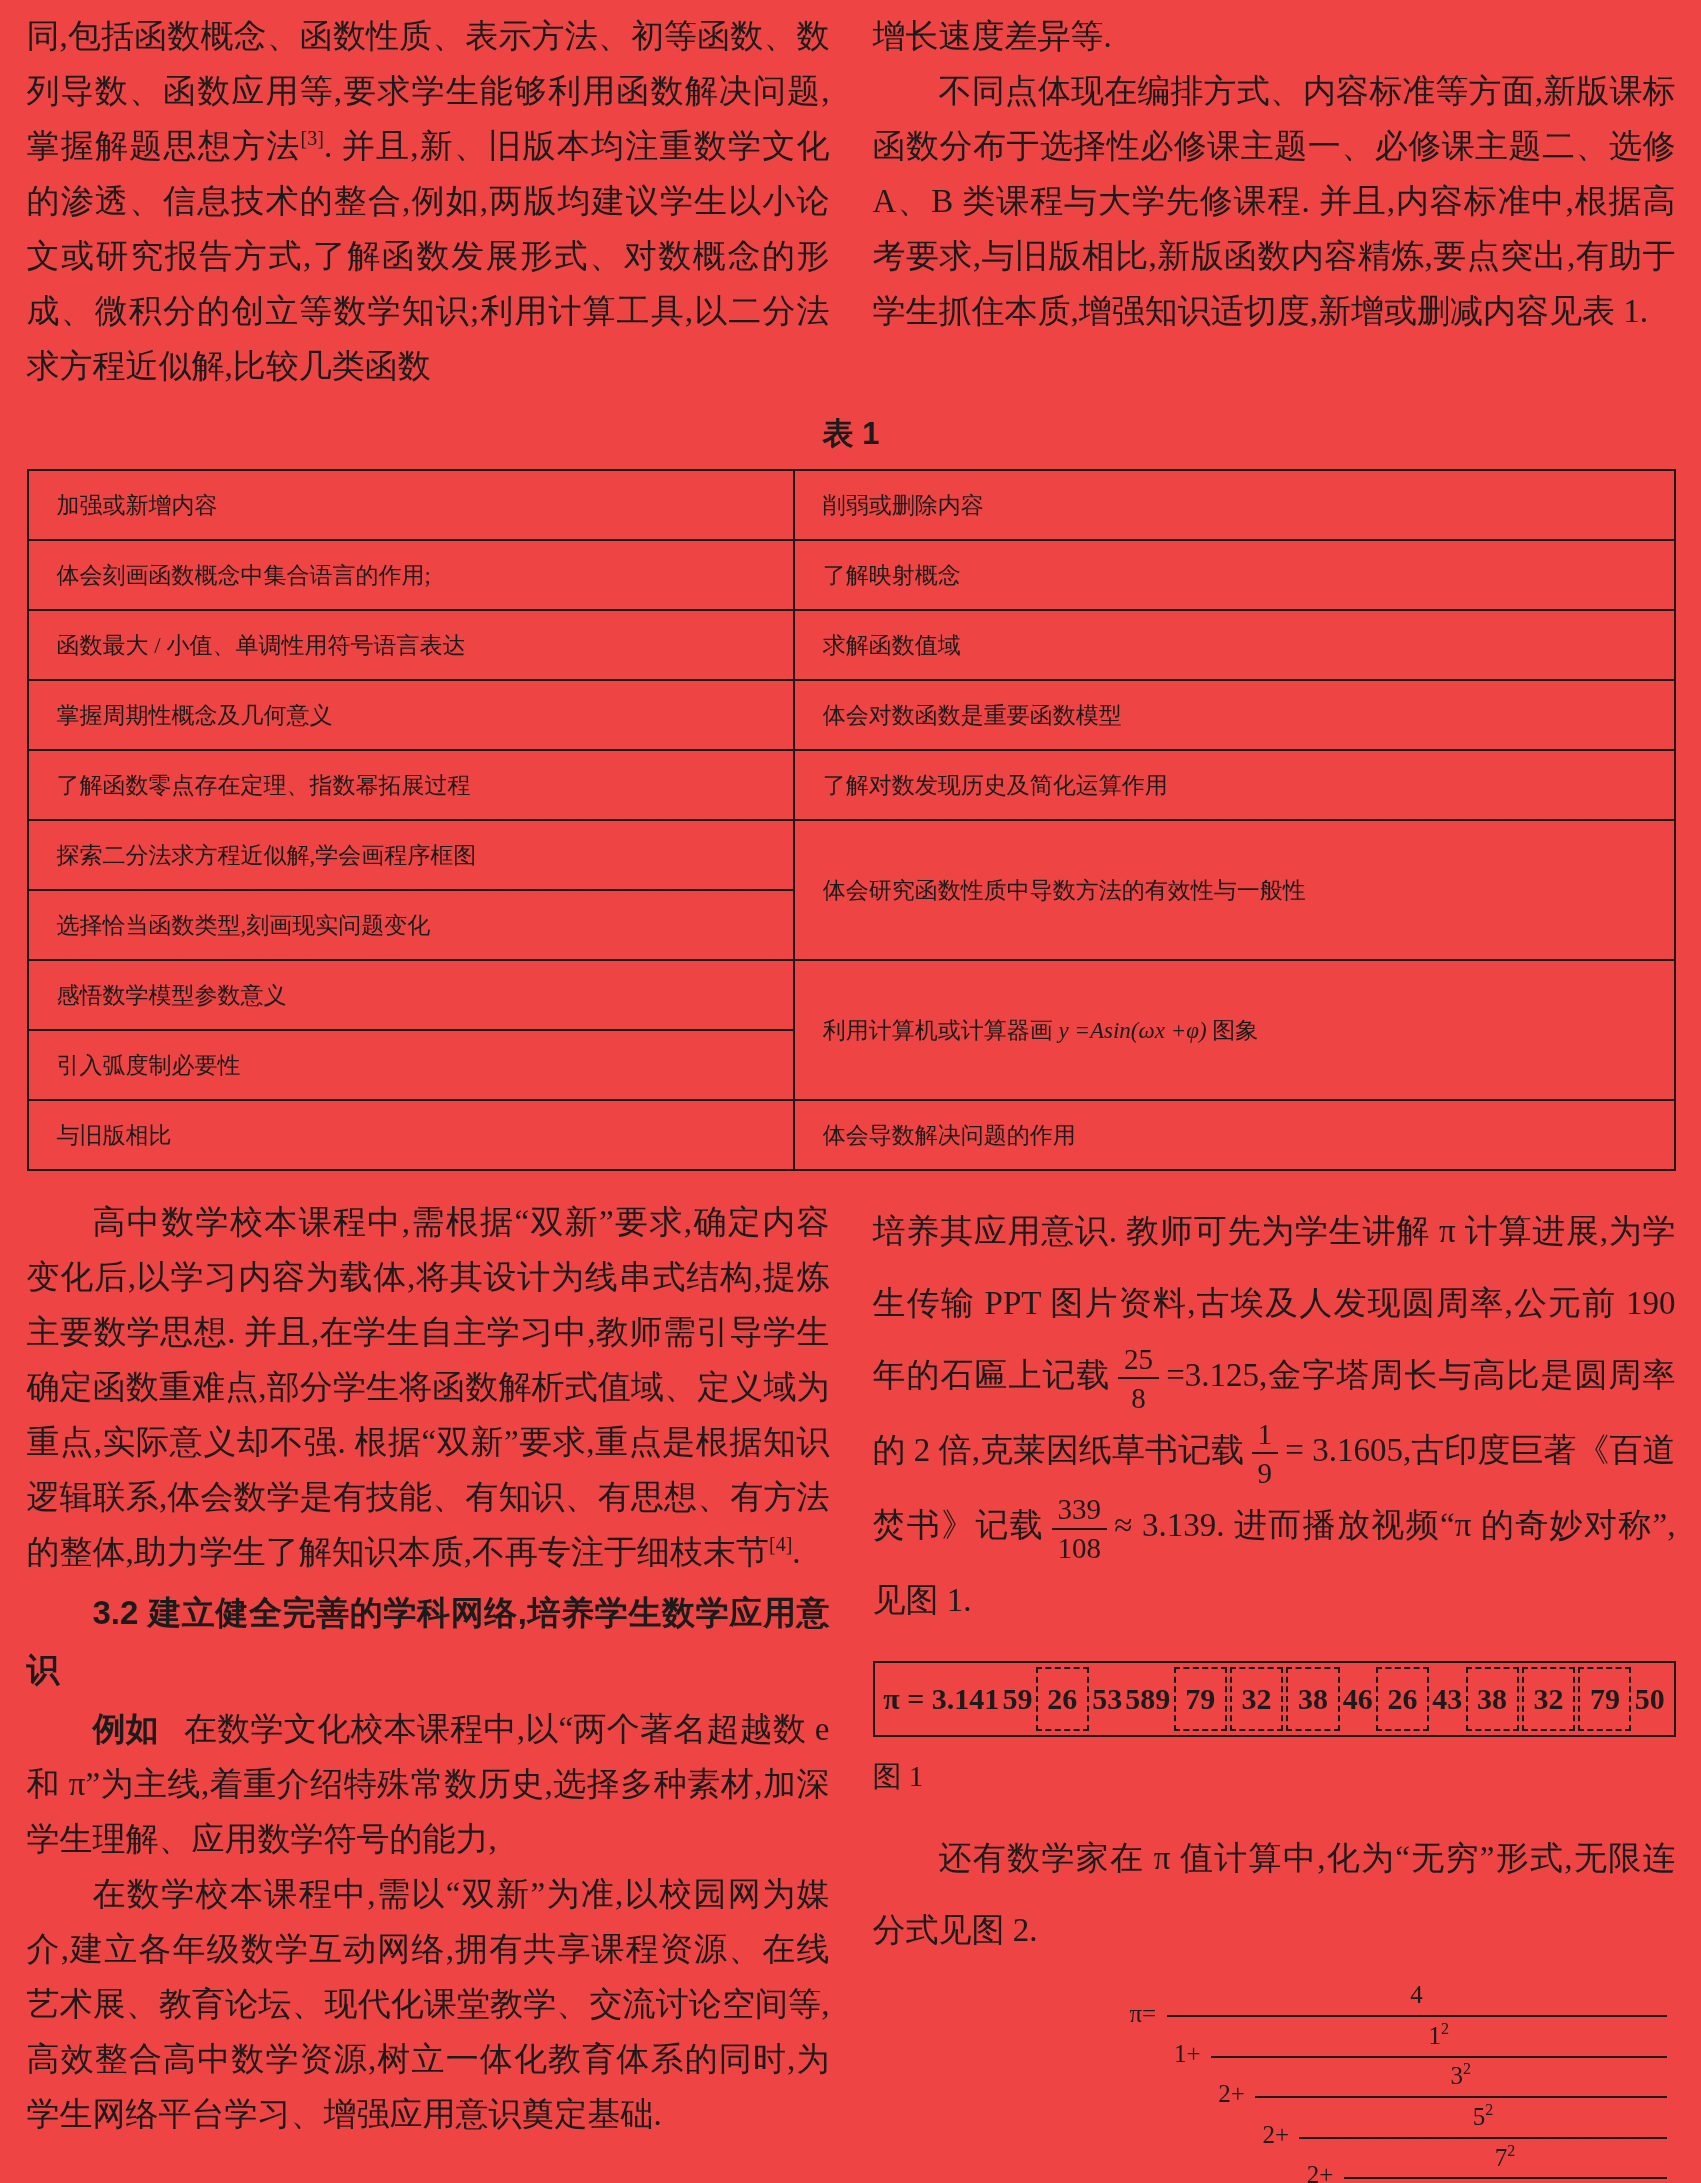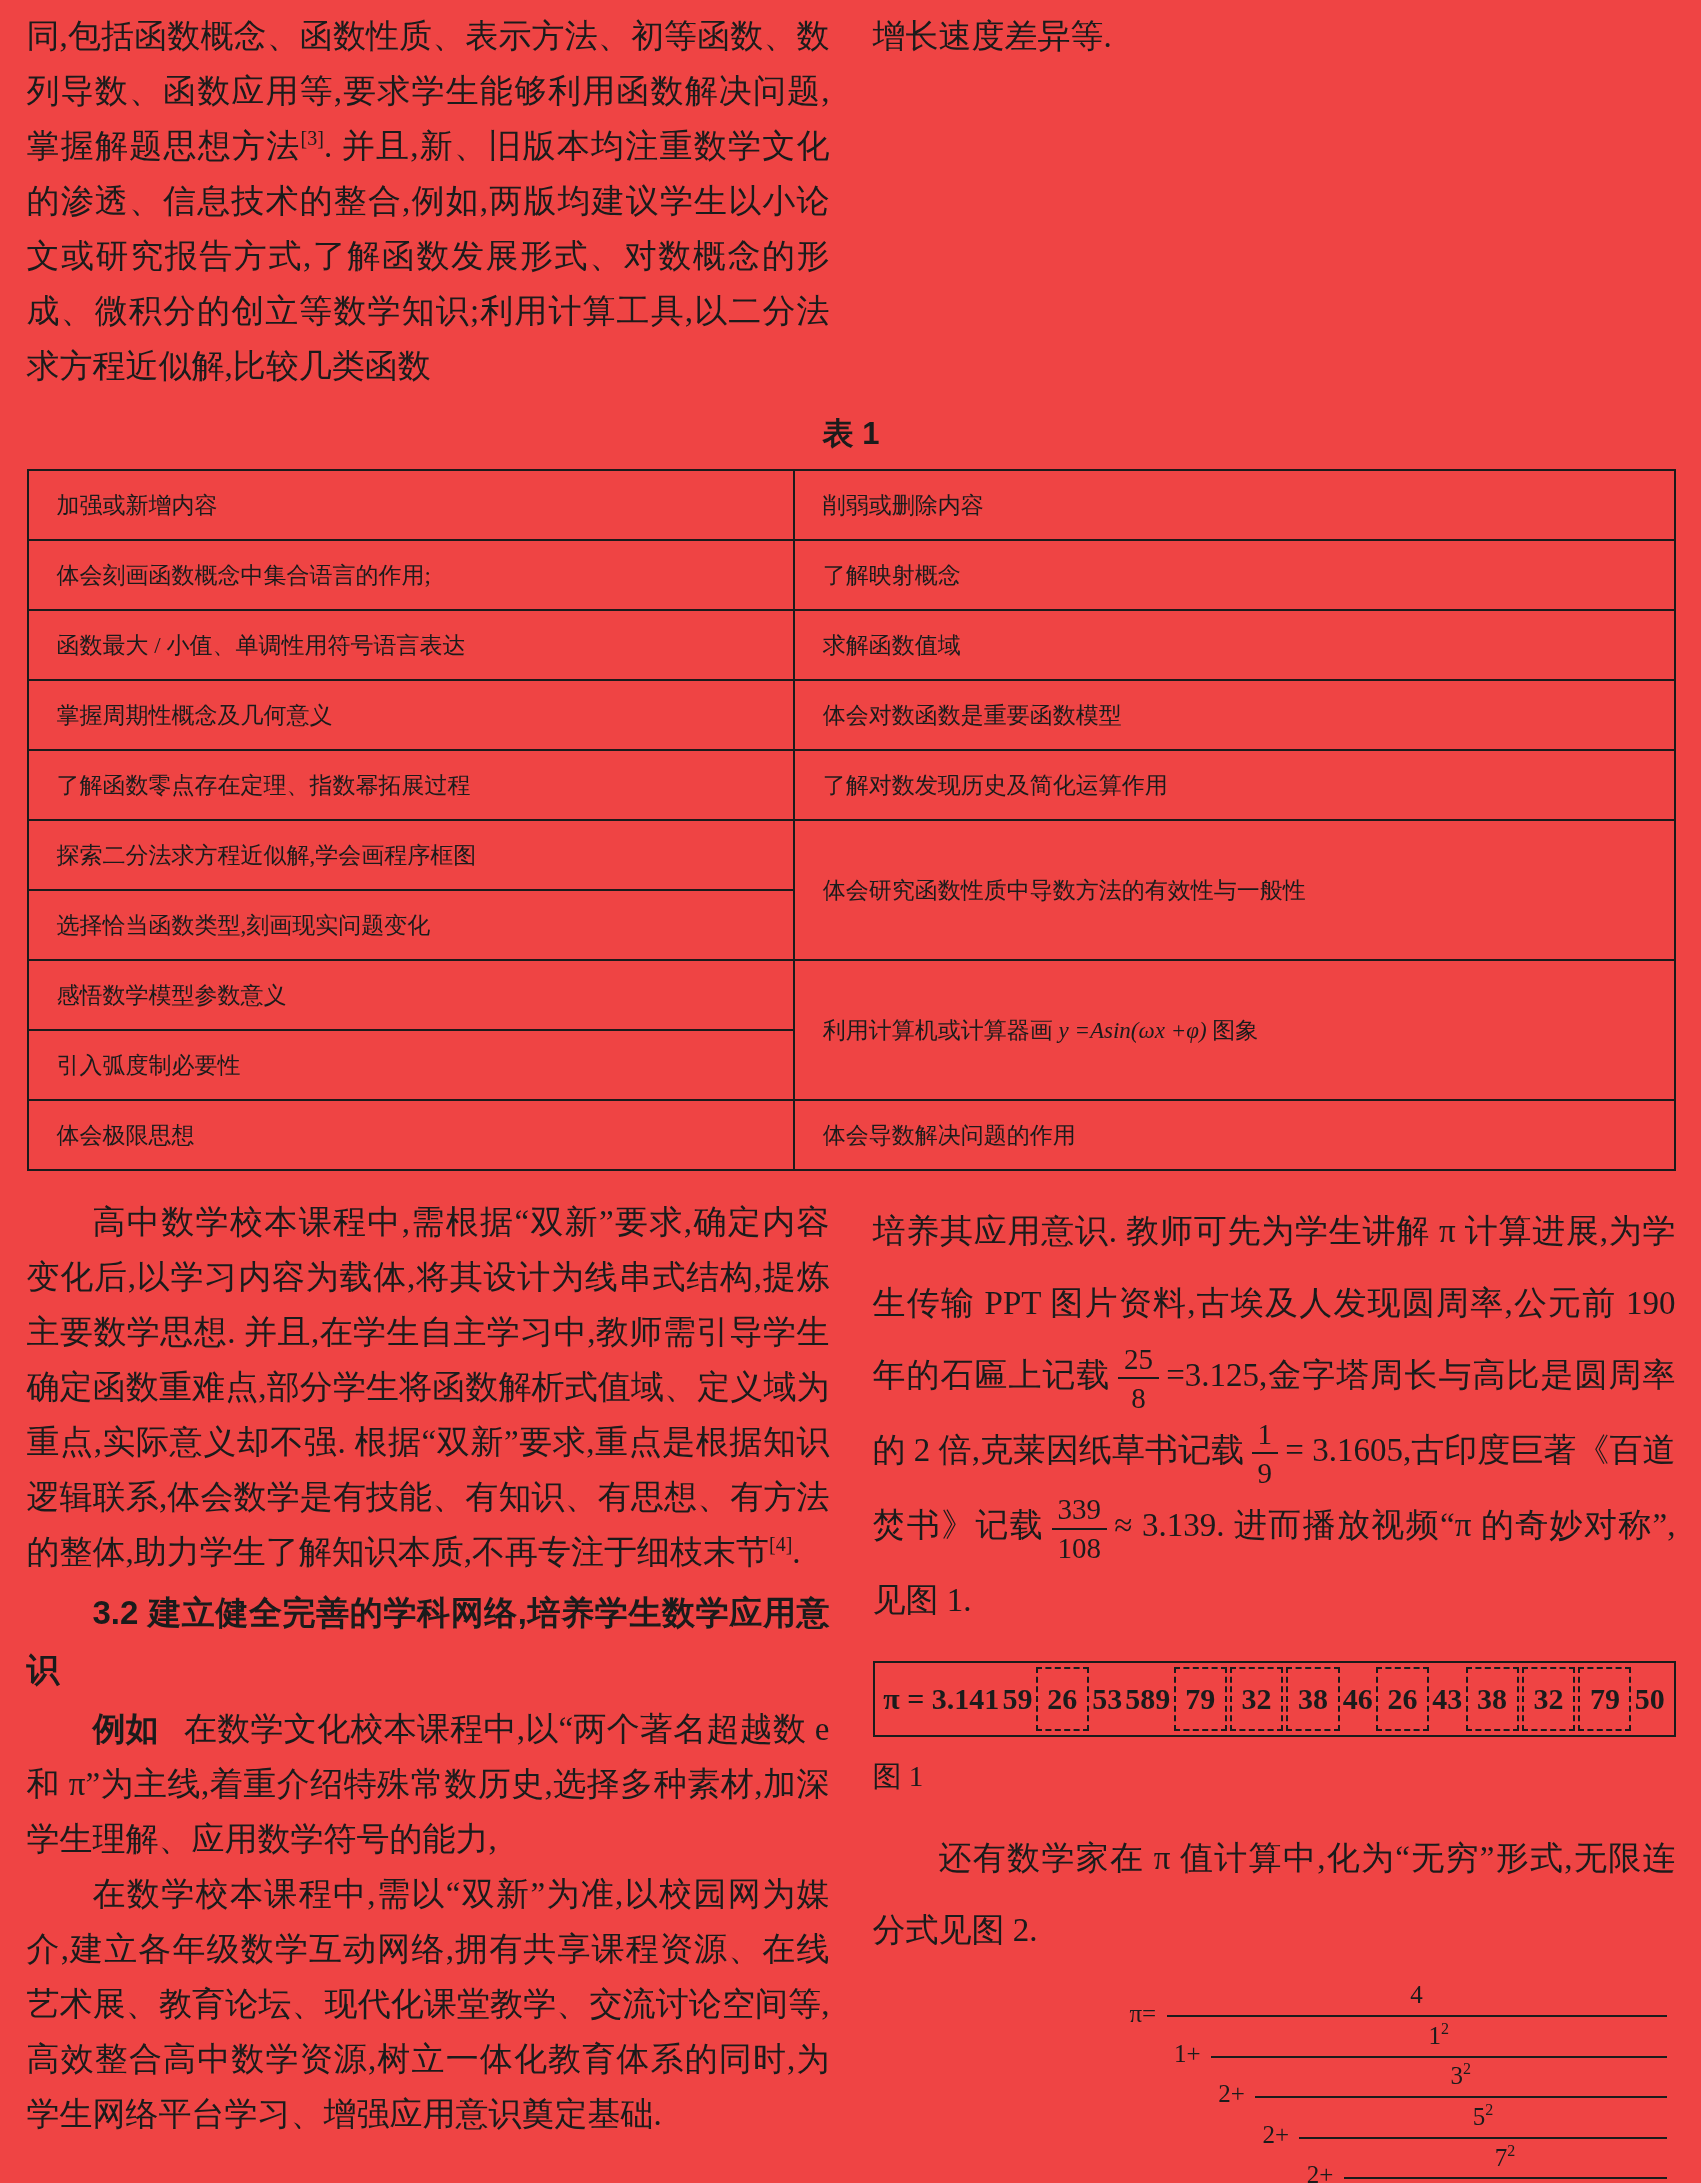--- a/index.html
+++ b/index.html
@@ -98,20 +98,21 @@
 <body>
 
 <div class="page">
 
   <div class="cols">
     <div class="col">
       <p class="para"><span>同,包括函数概念、函数性质、表示方法、初等函数、数列导数、函数应用等,要求学生能够利用函数解决问题,掌握解题思想方法</span><sup class="ref">[3]</sup><span>. 并且,新、旧版本均注重数学文化的渗透、信息技术的整合,例如,两版均建议学生以小论文或研究报告方式,了解函数发展形式、对数概念的形成、微积分的创立等数学知识;利用计算工具,以二分法求方程近似解,比较几类函数</span></p>
     </div>
     <div class="col">
       <p class="para">增长速度差异等.</p>
+      <p class="para indent">不同点体现在编排方式、内容标准等方面,新版课标函数分布于选择性必修课主题一、必修课主题二、选修 A、B 类课程与大学先修课程. 并且,内容标准中,根据高考要求,与旧版相比,新版函数内容精炼,要点突出,有助于学生抓住本质,增强知识适切度,新增或删减内容见表 1.</p>
     </div>
   </div>
 
   <div class="tbl-title">表 1</div>
   <table class="tbl">
     <tbody>
       <tr>
         <td class="c1">加强或新增内容</td>
         <td>削弱或删除内容</td>
       </tr>
@@ -139,21 +140,21 @@
         <td class="c1">选择恰当函数类型,刻画现实问题变化</td>
       </tr>
       <tr>
         <td class="c1">感悟数学模型参数意义</td>
         <td rowspan="2"><span>利用计算机或计算器画 </span><span class="mathit">y =Asin(ωx +φ)</span><span> 图象</span></td>
       </tr>
       <tr>
         <td class="c1">引入弧度制必要性</td>
       </tr>
       <tr>
-        <td class="c1">体会极限思想</td>
+        <td class="c1">与旧版相比</td>
         <td>体会导数解决问题的作用</td>
       </tr>
     </tbody>
   </table>
 
   <div class="cols" style="margin-top:23.5px;">
 
     <div class="col">
       <p class="para indent"><span>高中数学校本课程中,需根据“双新”要求,确定内容变化后,以学习内容为载体,将其设计为线串式结构,提炼主要数学思想. 并且,在学生自主学习中,教师需引导学生确定函数重难点,部分学生将函数解析式值域、定义域为重点,实际意义却不强. 根据“双新”要求,重点是根据知识逻辑联系,体会数学是有技能、有知识、有思想、有方法的整体,助力学生了解知识本质,不再专注于细枝末节</span><sup class="ref">[4]</sup><span>.</span></p>
       <p class="h32">3.2  建立健全完善的学科网络,培养学生数学应用意识</p>

